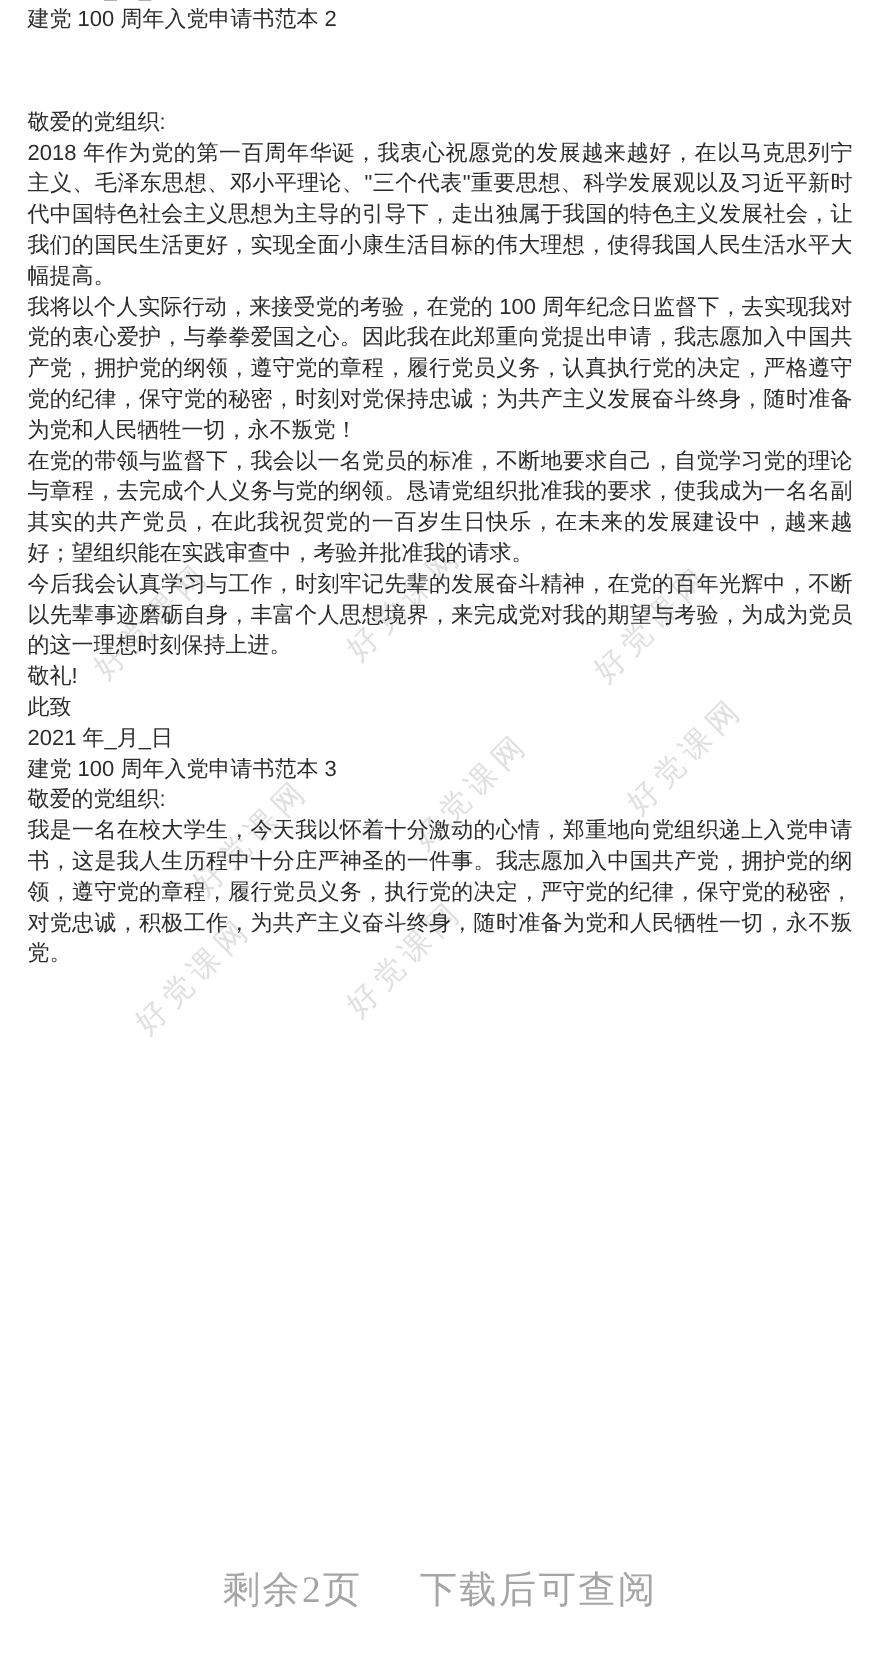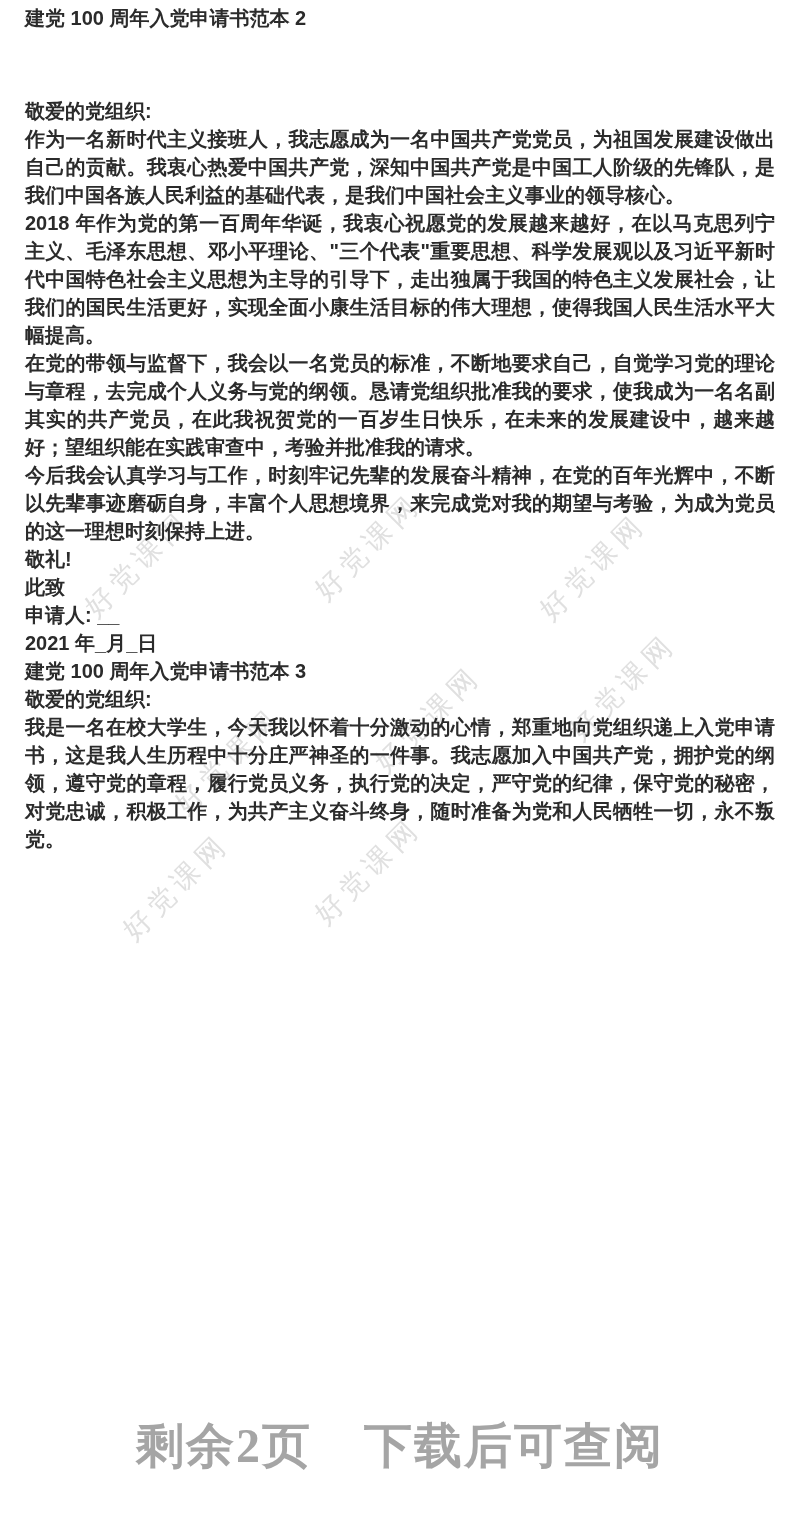--- a/index.html
+++ b/index.html
@@ -16,21 +16,21 @@
     background: #ffffff;
   }
   .doc-body {
     position: absolute;
     left: 25px; right: 25px; top: -24px;
     color: #2b2b2b;
     font-size: 20px;
     line-height: 28px;
     text-align: justify;
   }
-  .doc-body p { margin: 0; font-weight: bold; }
+  .doc-body p { margin: 0; }
   .line { text-align: left; }
   .title-gap { height: 65px; }
   .watermark-layer {
     position: absolute; inset: 0;
     pointer-events: none;
     overflow: hidden;
     z-index: 0;
   }
   .watermark {
     position: absolute;
@@ -41,22 +41,22 @@
     transform: rotate(-45deg);
     user-select: none;
   }
   .doc-layer { position: relative; z-index: 1; }
   .footer-note {
     position: absolute;
     left: 0; right: 0;
     top: 1424px;
     text-align: center;
     font-family: "Liberation Serif", serif;
-    font-weight: bold;
-    font-size: 48px;
+    font-weight: normal;
+    font-size: 34px;
     line-height: 44px;
     color: #a5a5a5;
     letter-spacing: 2px;
     z-index: 1;
   }
   .footer-note .gap { display: inline-block; width: 52px; }
 </style>
 </head>
 <body>
 
@@ -78,30 +78,29 @@
 
       <p class="line">2021 年_月_日</p>
 
       <p class="line">建党 100 周年入党申请书范本 2</p>
 
       <div class="title-gap"></div>
 
       <p class="line">敬爱的党组织:</p>
 
       <div>
-          <p>作为一名新时代主义接班人，我志愿成为一名中国共产党党员，为祖国发展建设做出自己的贡献。我衷心热爱中国共产党，深知中国共产党是中国工人阶级的先锋队，是我们中国各族人民利益的基础代表，是我们中国社会主义事业的领导核心。</p>
           <p>2018 年作为党的第一百周年华诞，我衷心祝愿党的发展越来越好，在以马克思列宁主义、毛泽东思想、邓小平理论、"三个代表"重要思想、科学发展观以及习近平新时代中国特色社会主义思想为主导的引导下，走出独属于我国的特色主义发展社会，让我们的国民生活更好，实现全面小康生活目标的伟大理想，使得我国人民生活水平大幅提高。</p>
+          <p>我将以个人实际行动，来接受党的考验，在党的 100 周年纪念日监督下，去实现我对党的衷心爱护，与拳拳爱国之心。因此我在此郑重向党提出申请，我志愿加入中国共产党，拥护党的纲领，遵守党的章程，履行党员义务，认真执行党的决定，严格遵守党的纪律，保守党的秘密，时刻对党保持忠诚；为共产主义发展奋斗终身，随时准备为党和人民牺牲一切，永不叛党！</p>
           <p>在党的带领与监督下，我会以一名党员的标准，不断地要求自己，自觉学习党的理论与章程，去完成个人义务与党的纲领。恳请党组织批准我的要求，使我成为一名名副其实的共产党员，在此我祝贺党的一百岁生日快乐，在未来的发展建设中，越来越好；望组织能在实践审查中，考验并批准我的请求。</p>
           <p>今后我会认真学习与工作，时刻牢记先辈的发展奋斗精神，在党的百年光辉中，不断以先辈事迹磨砺自身，丰富个人思想境界，来完成党对我的期望与考验，为成为党员的这一理想时刻保持上进。</p>
         </div>
 
       <div>
           <p class="line">敬礼!</p>
           <p class="line">此致</p>
-          <p class="line">申请人: __</p>
           <p class="line">2021 年_月_日</p>
         </div>
 
       <p class="line">建党 100 周年入党申请书范本 3</p>
 
       <p class="line">敬爱的党组织:</p>
 
       <div>
           <p>我是一名在校大学生，今天我以怀着十分激动的心情，郑重地向党组织递上入党申请书，这是我人生历程中十分庄严神圣的一件事。我志愿加入中国共产党，拥护党的纲领，遵守党的章程，履行党员义务，执行党的决定，严守党的纪律，保守党的秘密，对党忠诚，积极工作，为共产主义奋斗终身，随时准备为党和人民牺牲一切，永不叛党。</p>
         </div>

